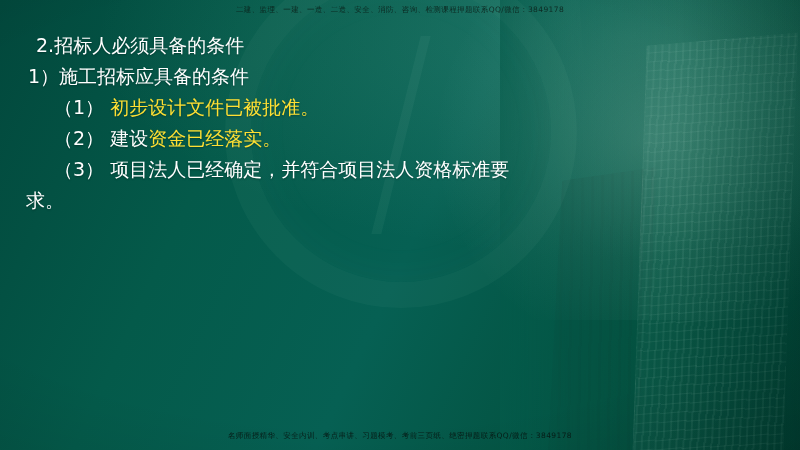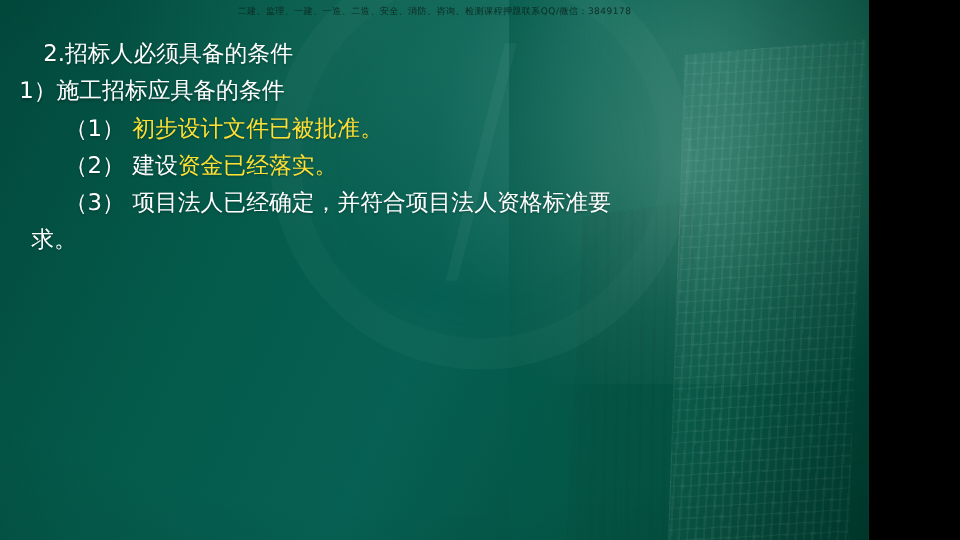--- a/index.html
+++ b/index.html
@@ -2,21 +2,21 @@
 <html><head>
 <meta charset="utf-8">
 <style>
   html, body {
     margin: 0;
     padding: 0;
     background: #000;
   }
   #slide {
     position: relative;
-    width: 724px;
+    width: 800px;
     height: 450px;
     overflow: hidden;
     background: #045a4a;
     font-family: "DejaVu Sans", "Liberation Sans", sans-serif;
     -webkit-font-smoothing: antialiased;
   }
 
   
   .bg-base {
     position: absolute;
@@ -148,21 +148,21 @@
   }
   .line {
     color: #ffffff;
     font-size: 19px;
     line-height: 31px;
     white-space: nowrap;
     text-shadow: 0 1px 2px rgba(0,0,0,0.30);
     font-family: "DejaVu Sans", "Liberation Sans", sans-serif;
   }
   .line.heading   { padding-left: 36px; }
-  .line.subhead   { padding-left: 16px; }
+  .line.subhead   { padding-left: 28px; }
   .line.item      { padding-left: 54px; }
   .line.cont      { padding-left: 26px; }
   .hl { color: #ffe033; }
 </style>
 </head>
 <body>
 
 <div id="slide">
 
   <div class="bg-base"></div>
@@ -193,14 +193,15 @@
     </div>
 
     <div class="line item">
       <span>（3）</span><span>&nbsp;</span><span>项目法人已经确定，并符合项目法人资格标准要</span><span class="hl"></span><span></span>
     </div>
 
     <div class="line cont">求。</div>
 
   </div>
 
+  <div class="banner banner-bottom">名师面授精华、安全内训、考点串讲、习题模考、考前三页纸、绝密押题联系QQ/微信：3849178</div>
 
 </div>
 
 </body></html>

